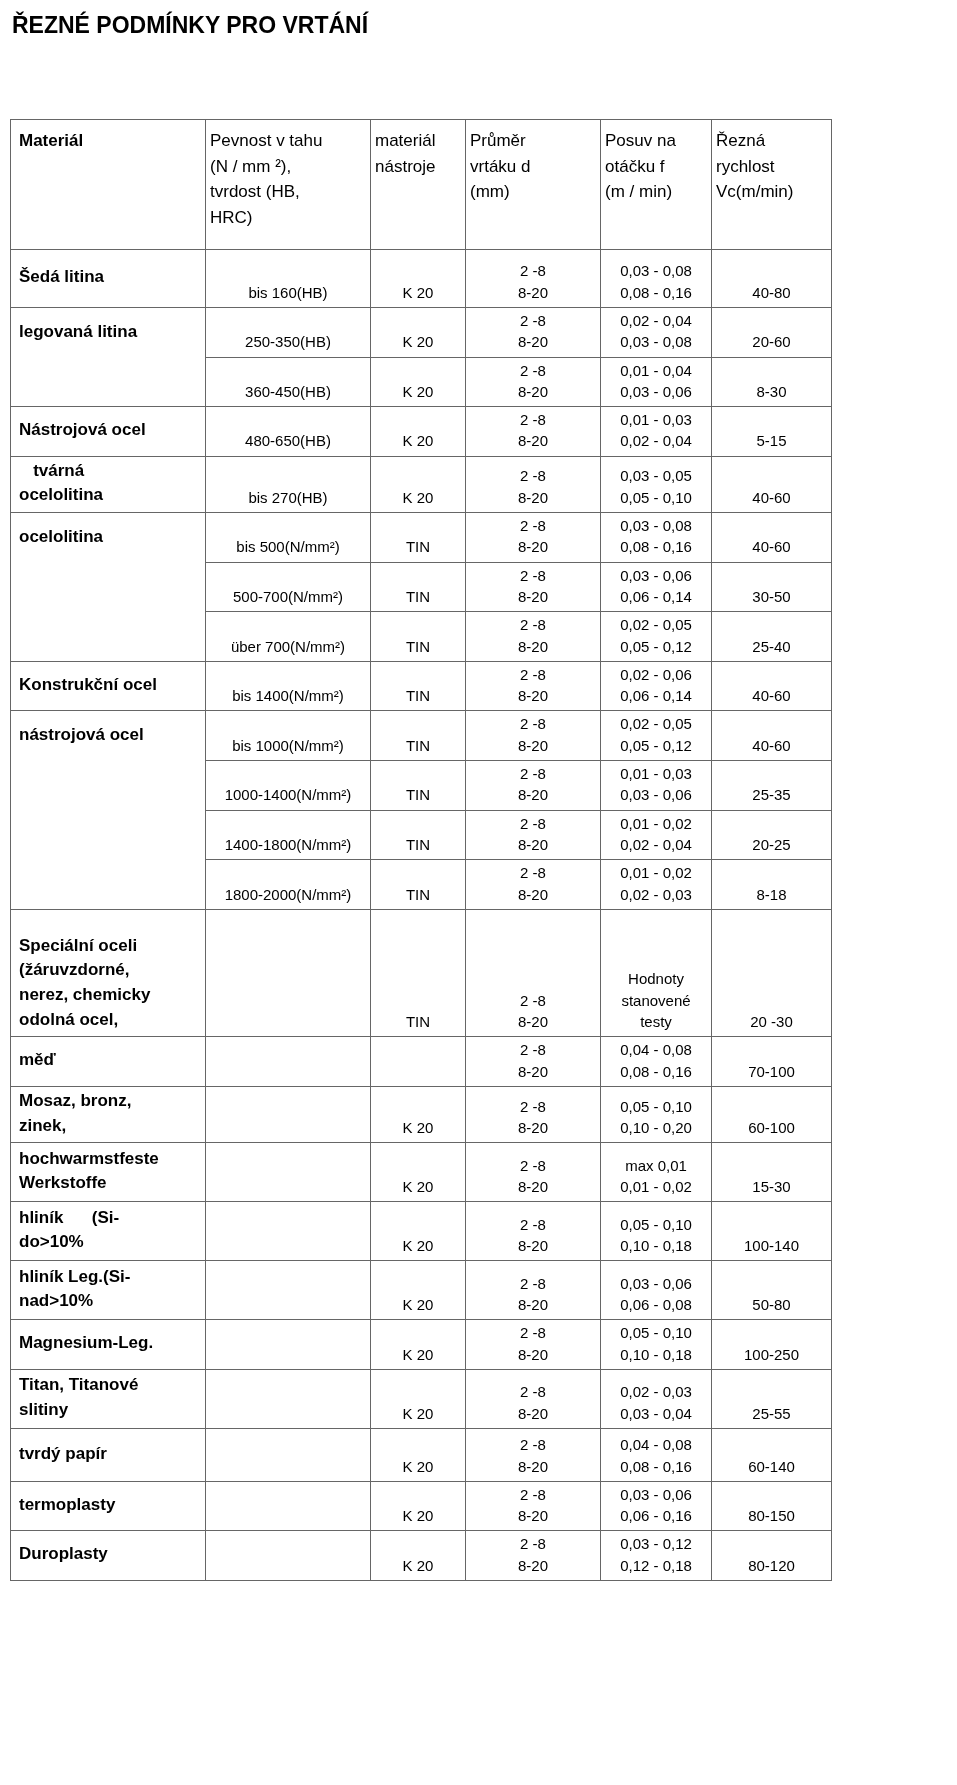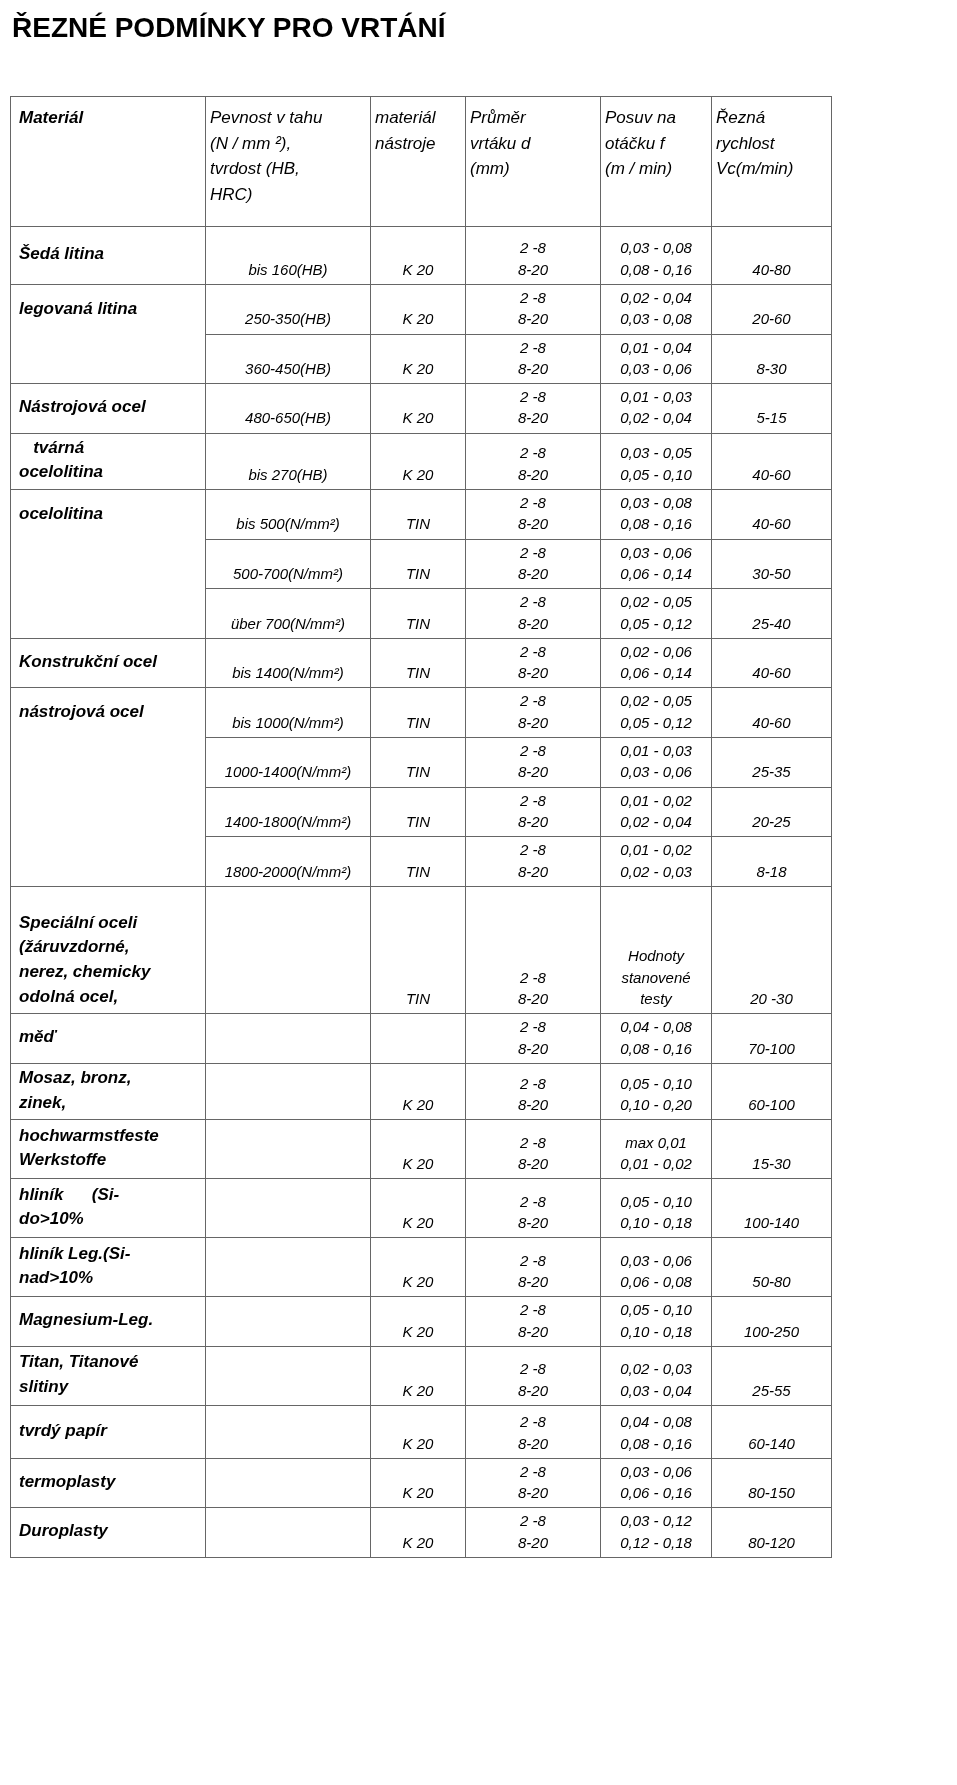--- a/index.html
+++ b/index.html
@@ -6,31 +6,30 @@
   html, body { margin: 0; padding: 0; background: #ffffff; }
   body {
     width: 957px;
     min-height: 1785px;
     font-family: "Liberation Sans", sans-serif;
     color: #000000;
   }
   .page { padding: 8px 0 0 10px; }
 
   .title {
-    font-size: 28px;
+    font-size: 23px;
     font-weight: bold;
     margin: 4px 0 0 2px;
   }
 
   table.cond {
     border-collapse: collapse;
     table-layout: fixed;
     width: 821px;
-    margin-top: 52px;
-    font-style: italic;
+    margin-top: 80px;
   }
   table.cond th, table.cond td {
     border: 1px solid #666666;
     overflow: hidden;
   }
 
   thead tr { height: 130px; }
   th {
     font-weight: normal;
     font-size: 17px;

